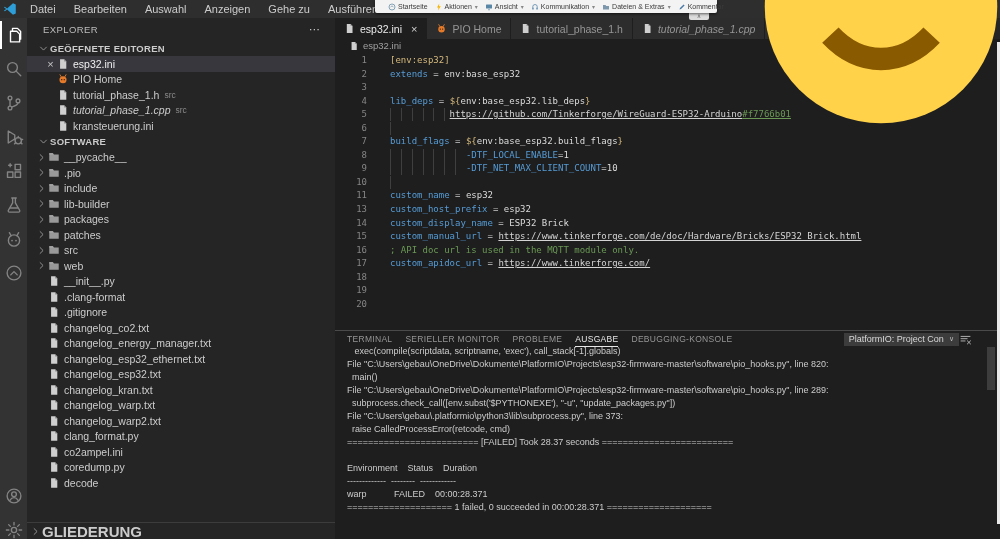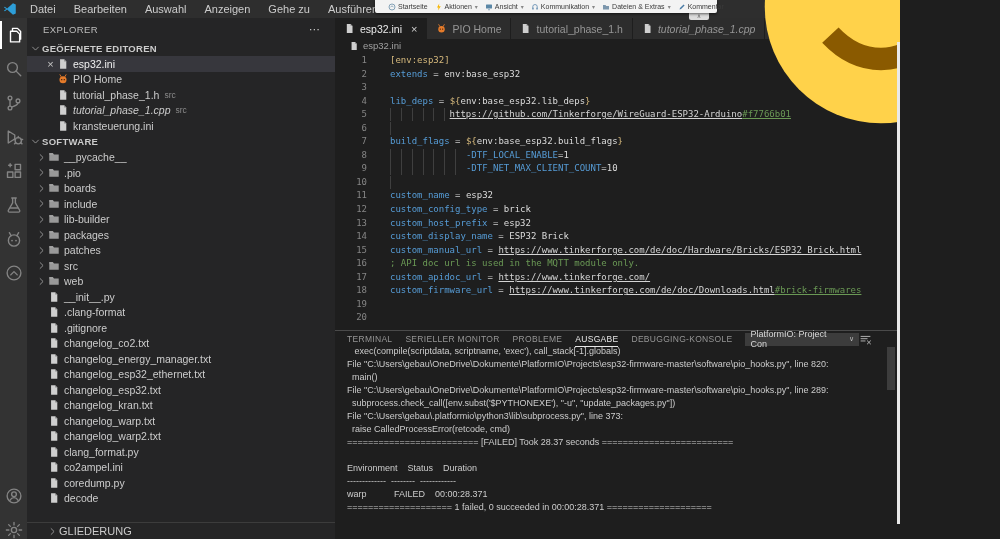--- a/index.html
+++ b/index.html
@@ -1,16 +1,16 @@
 <!DOCTYPE html>
 <html><head>
 <meta charset="utf-8">
 <style>
   html,body{margin:0;padding:0;background:#1e1e1e;}
-  .screen{position:relative;width:900px;height:539px;overflow:hidden;background:#f9a8d4;
+  .screen{position:relative;width:1000px;height:539px;overflow:hidden;background:#f9a8d4;
           font-family:"Liberation Sans","DejaVu Sans",sans-serif;-webkit-font-smoothing:antialiased;}
   .ic{display:inline-flex;align-items:center;justify-content:center;flex:none;}
   .ic svg{display:block;}
 
   
   .titlebar{position:absolute;left:0;top:0;right:0;height:18px;background:#2e2e2e;display:flex;align-items:center;z-index:30;}
   .vslogo{width:14px;height:14px;margin-left:3px;}
   .menus{display:flex;height:100%;align-items:center;margin-left:4px;}
   .menu-item{padding:0 9px;font-size:11px;color:#cccccc;line-height:18px;white-space:nowrap;}
   .win-icons{position:absolute;right:12px;top:2px;display:flex;gap:9px;color:#c0c0c0;}
@@ -32,34 +32,34 @@
   .ab-item{position:relative;width:27px;height:34px;display:flex;align-items:center;justify-content:center;color:#848484;}
   .ab-item .ic{width:20px;height:20px;}
   .ab-item.active{color:#ffffff;}
   .ab-item.active::before{content:'';position:absolute;left:0;top:3px;bottom:3px;width:2px;background:#ffffff;}
   .ab-bottom{margin-top:auto;margin-bottom:-8px;}
 
   
   .sidebar{position:absolute;left:27px;top:18px;width:308px;bottom:0;background:#252526;color:#cccccc;overflow:hidden;z-index:5;}
   .sb-header{height:22px;display:flex;align-items:center;padding-left:16px;font-size:9.5px;color:#bbbbbb;letter-spacing:.4px;}
   .sb-dots{margin-left:auto;margin-right:14px;font-size:11px;color:#cccccc;letter-spacing:1px;}
-  .sec-hdr{height:16px;display:flex;align-items:center;padding-left:3px;font-size:9.5px;font-weight:bold;color:#cccccc;letter-spacing:.3px;}
+  .sec-hdr{height:16px;display:flex;align-items:center;padding-left:11px;font-size:9.5px;font-weight:bold;color:#cccccc;letter-spacing:.3px;}
   .sec-hdr .ic{width:11px;height:11px;margin-right:1px;color:#b0b0b0;}
   .row{height:15.5px;display:flex;align-items:center;font-size:10.5px;color:#cccccc;white-space:nowrap;}
   .row.sel{background:#37373d;color:#f0f0f0;}
   .slot{width:13px;display:flex;align-items:center;justify-content:center;flex:none;}
   .row .close-x{font-size:11px;color:#c5c5c5;line-height:10px;}
   .row .ic.fileic{width:12px;height:12px;margin-right:4px;}
   .row .ic.chev{width:11px;height:11px;color:#b0b0b0;}
   .row .badge{margin-left:5px;font-size:8.5px;color:#8a8a8a;}
   .row.italic .lbl{font-style:italic;}
   .oe-indent{width:17px;flex:none;}
   .tree-indent{width:8px;flex:none;}
   .outline{position:absolute;left:0;right:0;bottom:0;height:16px;background:#252526;border-top:1px solid #3c3c3c;
-           display:flex;align-items:center;padding-left:20px;font-size:11px;font-weight:normal;color:#cccccc;}
+           display:flex;align-items:center;padding-left:3px;font-size:15px;font-weight:bold;color:#cccccc;}
   .outline .ic{width:11px;height:11px;margin-right:1px;color:#b0b0b0;}
 
   
   .tabbar{position:absolute;left:335px;top:18px;right:0;height:21px;background:#252526;display:flex;z-index:6;}
   .tab{display:flex;align-items:center;padding:0 9px;gap:5px;font-size:10.5px;color:#969696;background:#2d2d2d;
        border-right:1px solid #1e1e1e;white-space:nowrap;}
   .tab .ic{width:11px;height:11px;}
   .tab.active{background:#1e1e1e;color:#eaeaea;}
   .tab.italic .tab-lbl{font-style:italic;}
   .tab .tab-close{font-size:11px;margin-left:4px;color:#d0d0d0;}
@@ -439,37 +439,20 @@
                 <path d="M6 3.8L10.3 8 6 12.2"></path>
               </svg>
             </span>
           </span>
           <span class="ic fileic">
             <svg viewBox="0 0 16 16" width="100%" height="100%">
               <path fill="#999999" d="M1.7 3.1h4.7l1.4 1.7h6.5v8.1H1.7z"></path>
               <path fill="#ababab" d="M1.7 3.1h4.7l1.4 1.7H1.7z"></path>
             </svg>
           </span>
-          <span class="lbl">boards</span>
-        </div>
-        <div class="row">
-          <span class="tree-indent"></span>
-          <span class="slot">
-            <span class="ic chev">
-              <svg viewBox="0 0 16 16" width="100%" height="100%" fill="none" stroke="currentColor" stroke-width="1.1" stroke-linecap="round" stroke-linejoin="round">
-                <path d="M6 3.8L10.3 8 6 12.2"></path>
-              </svg>
-            </span>
-          </span>
-          <span class="ic fileic">
-            <svg viewBox="0 0 16 16" width="100%" height="100%">
-              <path fill="#999999" d="M1.7 3.1h4.7l1.4 1.7h6.5v8.1H1.7z"></path>
-              <path fill="#ababab" d="M1.7 3.1h4.7l1.4 1.7H1.7z"></path>
-            </svg>
-          </span>
           <span class="lbl">include</span>
         </div>
         <div class="row">
           <span class="tree-indent"></span>
           <span class="slot">
             <span class="ic chev">
               <svg viewBox="0 0 16 16" width="100%" height="100%" fill="none" stroke="currentColor" stroke-width="1.1" stroke-linecap="round" stroke-linejoin="round">
                 <path d="M6 3.8L10.3 8 6 12.2"></path>
               </svg>
             </span>
@@ -780,27 +763,26 @@
       <div class="codeline"><span class="ln">2</span><span class="lt"><span class="tok-key">extends</span><span class="tok-pun"> = </span><span class="tok-val">env:base_esp32</span></span></div>
       <div class="codeline"><span class="ln">3</span><span class="lt"></span></div>
       <div class="codeline"><span class="ln">4</span><span class="lt"><span class="tok-key">lib_deps</span><span class="tok-pun"> = </span><span class="tok-brace">${</span><span class="tok-val">env:base_esp32.lib_deps</span><span class="tok-brace">}</span></span></div>
       <div class="codeline"><span class="ln">5</span><span class="lt"><span class="indg" style="width: 59.62px;"></span><span class="tok-url">https://github.com/Tinkerforge/WireGuard-ESP32-Arduino</span><span class="tok-urlc">#f7766b01</span></span></div>
       <div class="codeline"><span class="ln">6</span><span class="lt"><span class="indg" style="width: 10.84px;"></span></span></div>
       <div class="codeline"><span class="ln">7</span><span class="lt"><span class="tok-key">build_flags</span><span class="tok-pun"> = </span><span class="tok-brace">${</span><span class="tok-val">env:base_esp32.build_flags</span><span class="tok-brace">}</span></span></div>
       <div class="codeline"><span class="ln">8</span><span class="lt"><span class="indg" style="width: 75.88px;"></span><span class="tok-key">-DTF_LOCAL_ENABLE</span><span class="tok-pun">=</span><span class="tok-val">1</span></span></div>
       <div class="codeline"><span class="ln">9</span><span class="lt"><span class="indg" style="width: 75.88px;"></span><span class="tok-key">-DTF_NET_MAX_CLIENT_COUNT</span><span class="tok-pun">=</span><span class="tok-val">10</span></span></div>
       <div class="codeline"><span class="ln">10</span><span class="lt"><span class="indg" style="width: 10.84px;"></span></span></div>
       <div class="codeline"><span class="ln">11</span><span class="lt"><span class="tok-key">custom_name</span><span class="tok-pun"> = </span><span class="tok-val">esp32</span></span></div>
-      <div class="codeline"><span class="ln">12</span><span class="lt"><span class="tok-key">custom_config_type</span><span class="tok-pun"> = </span><span class="tok-val">brick</span></span></div>
       <div class="codeline"><span class="ln">13</span><span class="lt"><span class="tok-key">custom_host_prefix</span><span class="tok-pun"> = </span><span class="tok-val">esp32</span></span></div>
       <div class="codeline"><span class="ln">14</span><span class="lt"><span class="tok-key">custom_display_name</span><span class="tok-pun"> = </span><span class="tok-val">ESP32 Brick</span></span></div>
       <div class="codeline"><span class="ln">15</span><span class="lt"><span class="tok-key">custom_manual_url</span><span class="tok-pun"> = </span><span class="tok-url">https://www.tinkerforge.com/de/doc/Hardware/Bricks/ESP32_Brick.html</span></span></div>
       <div class="codeline"><span class="ln">16</span><span class="lt"><span class="tok-cmt">; API doc url is used in the MQTT module only.</span></span></div>
       <div class="codeline"><span class="ln">17</span><span class="lt"><span class="tok-key">custom_apidoc_url</span><span class="tok-pun"> = </span><span class="tok-url">https://www.tinkerforge.com/</span></span></div>
-      <div class="codeline"><span class="ln">18</span><span class="lt"><span class="tok-key">custom_firmware_url</span><span class="tok-pun"> = </span><span class="tok-url">https://www.tinkerforge.com/de/doc/Downloads.html</span><span class="tok-urlc">#brick-firmwares</span></span></div>
+      <div class="codeline"><span class="ln">18</span></div>
       <div class="codeline"><span class="ln">19</span></div>
       <div class="codeline"><span class="ln">20</span><span class="lt"></span></div>
     </div>
 
   <div class="panel">
     <div class="panel-tabs" id="panel-tabs">
         <div class="ptab">TERMINAL</div>
         <div class="ptab">SERIELLER MONITOR</div>
         <div class="ptab">PROBLEME</div>
         <div class="ptab active">AUSGABE</div>

